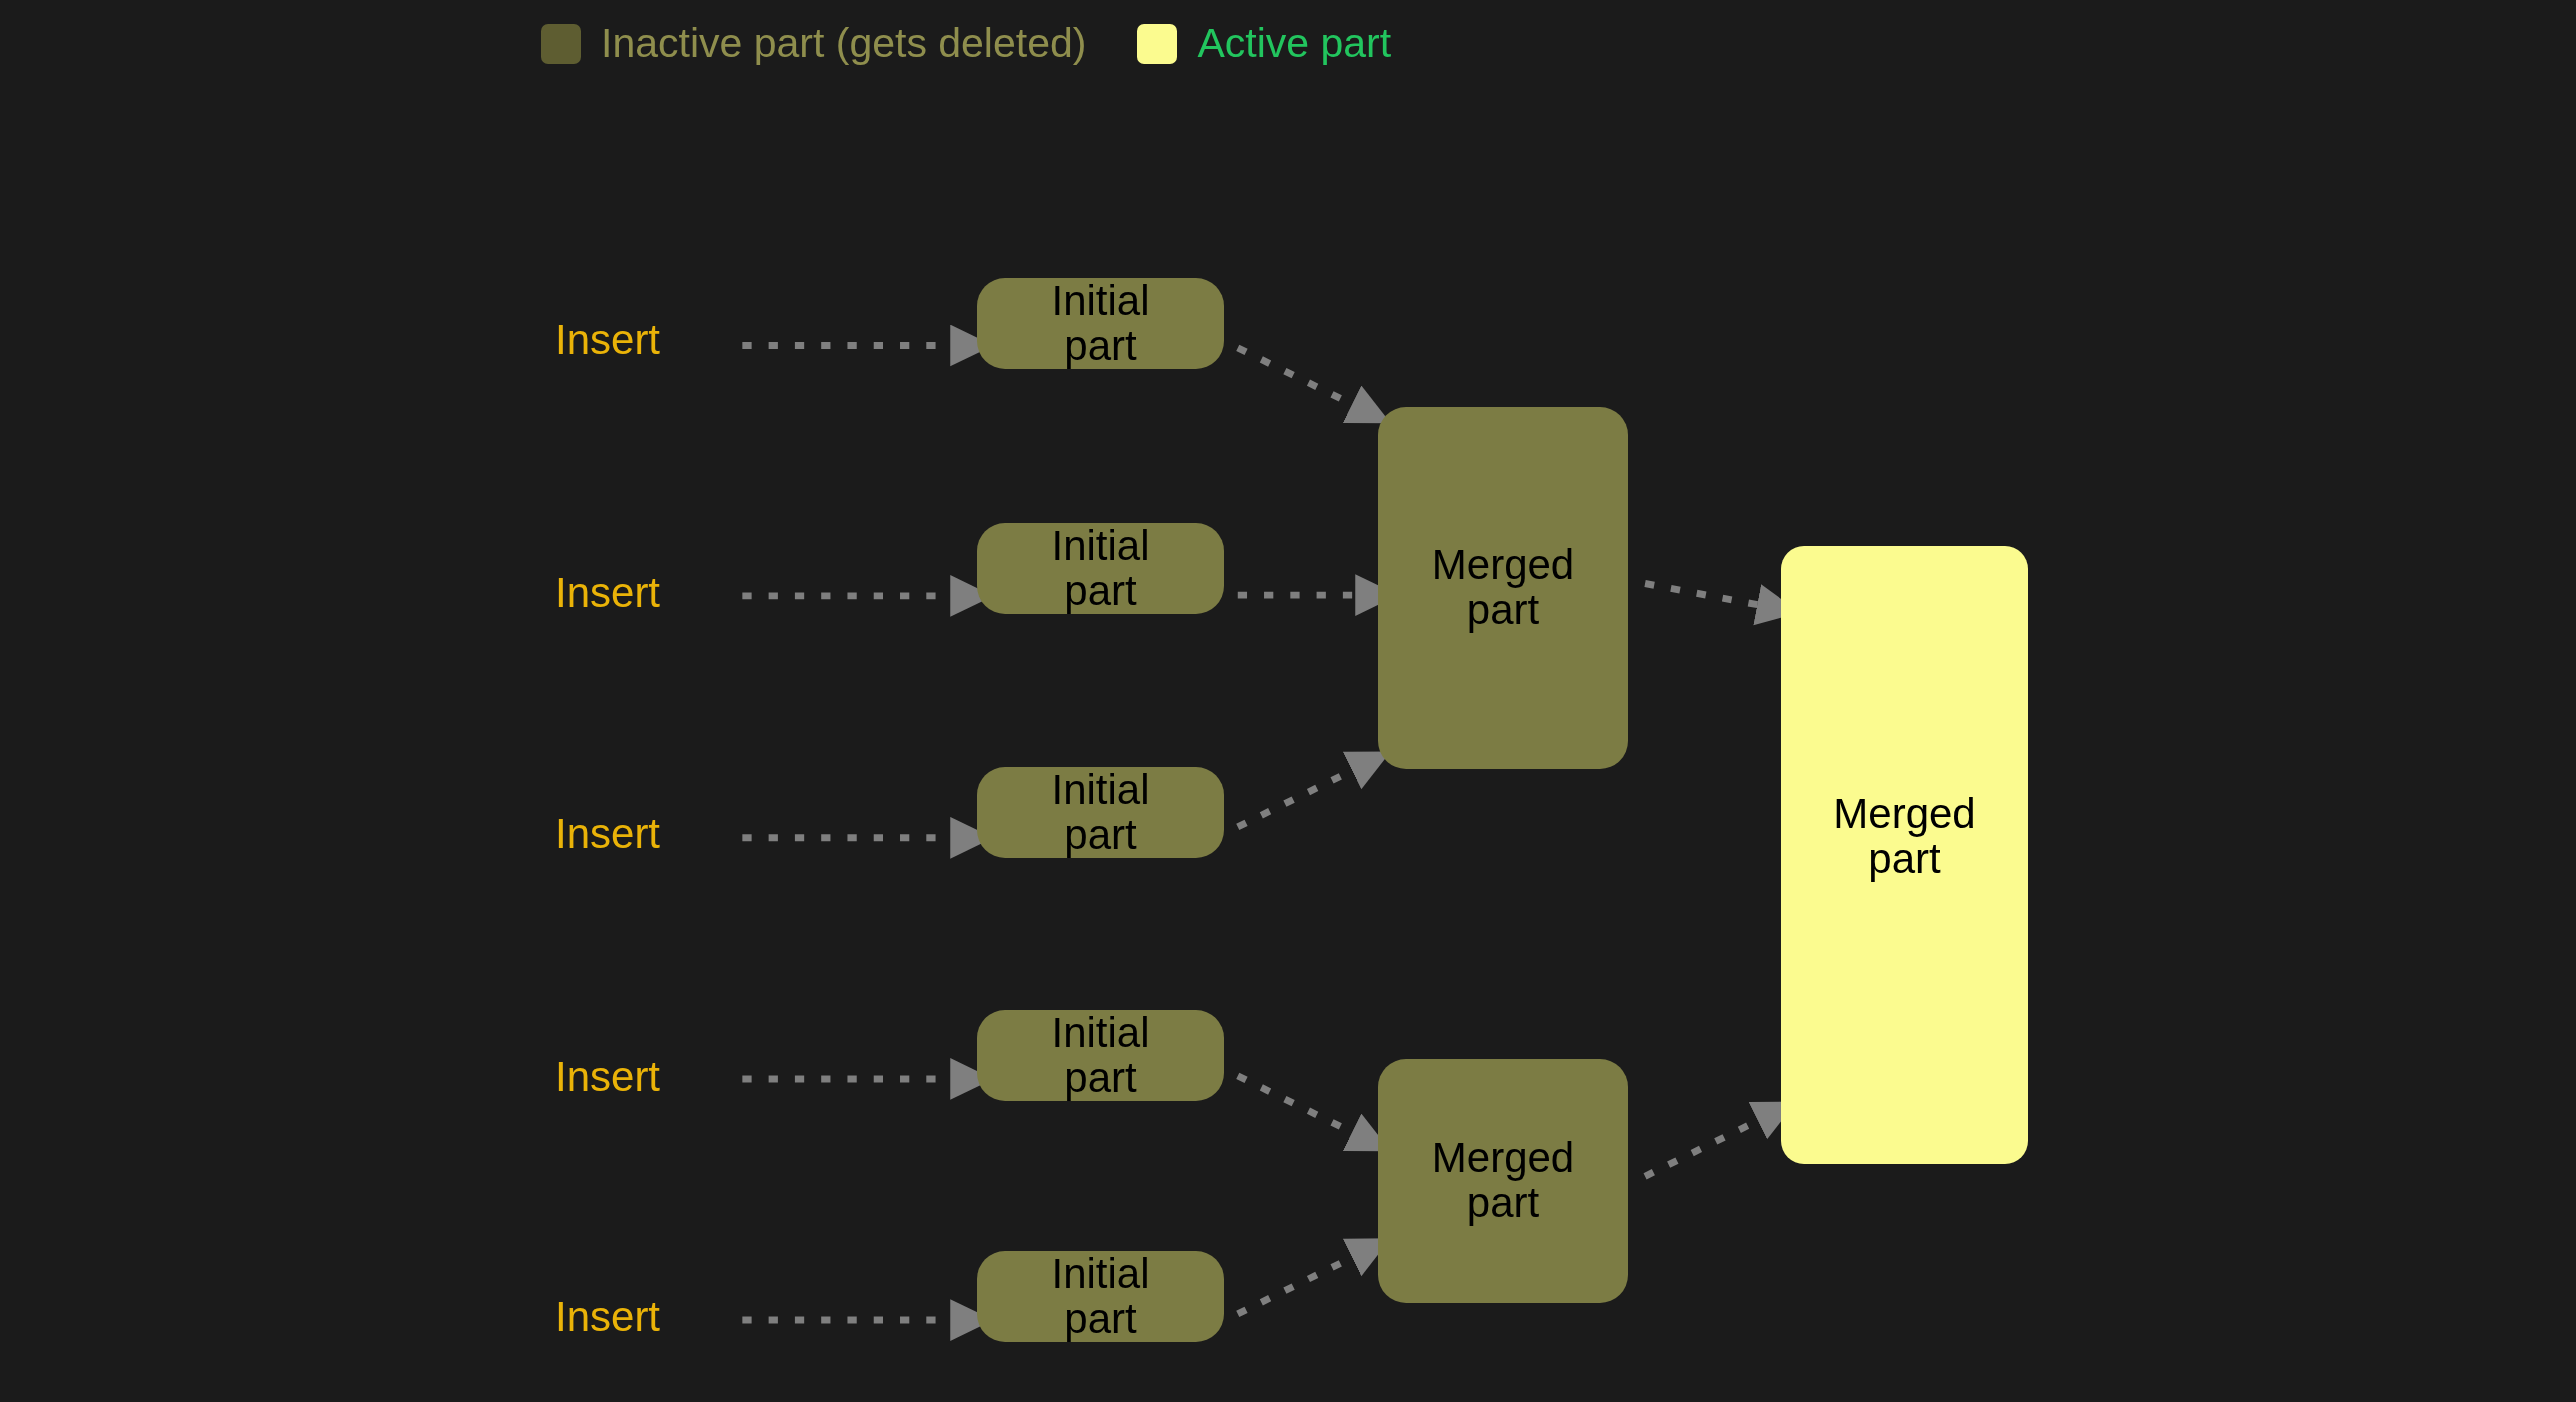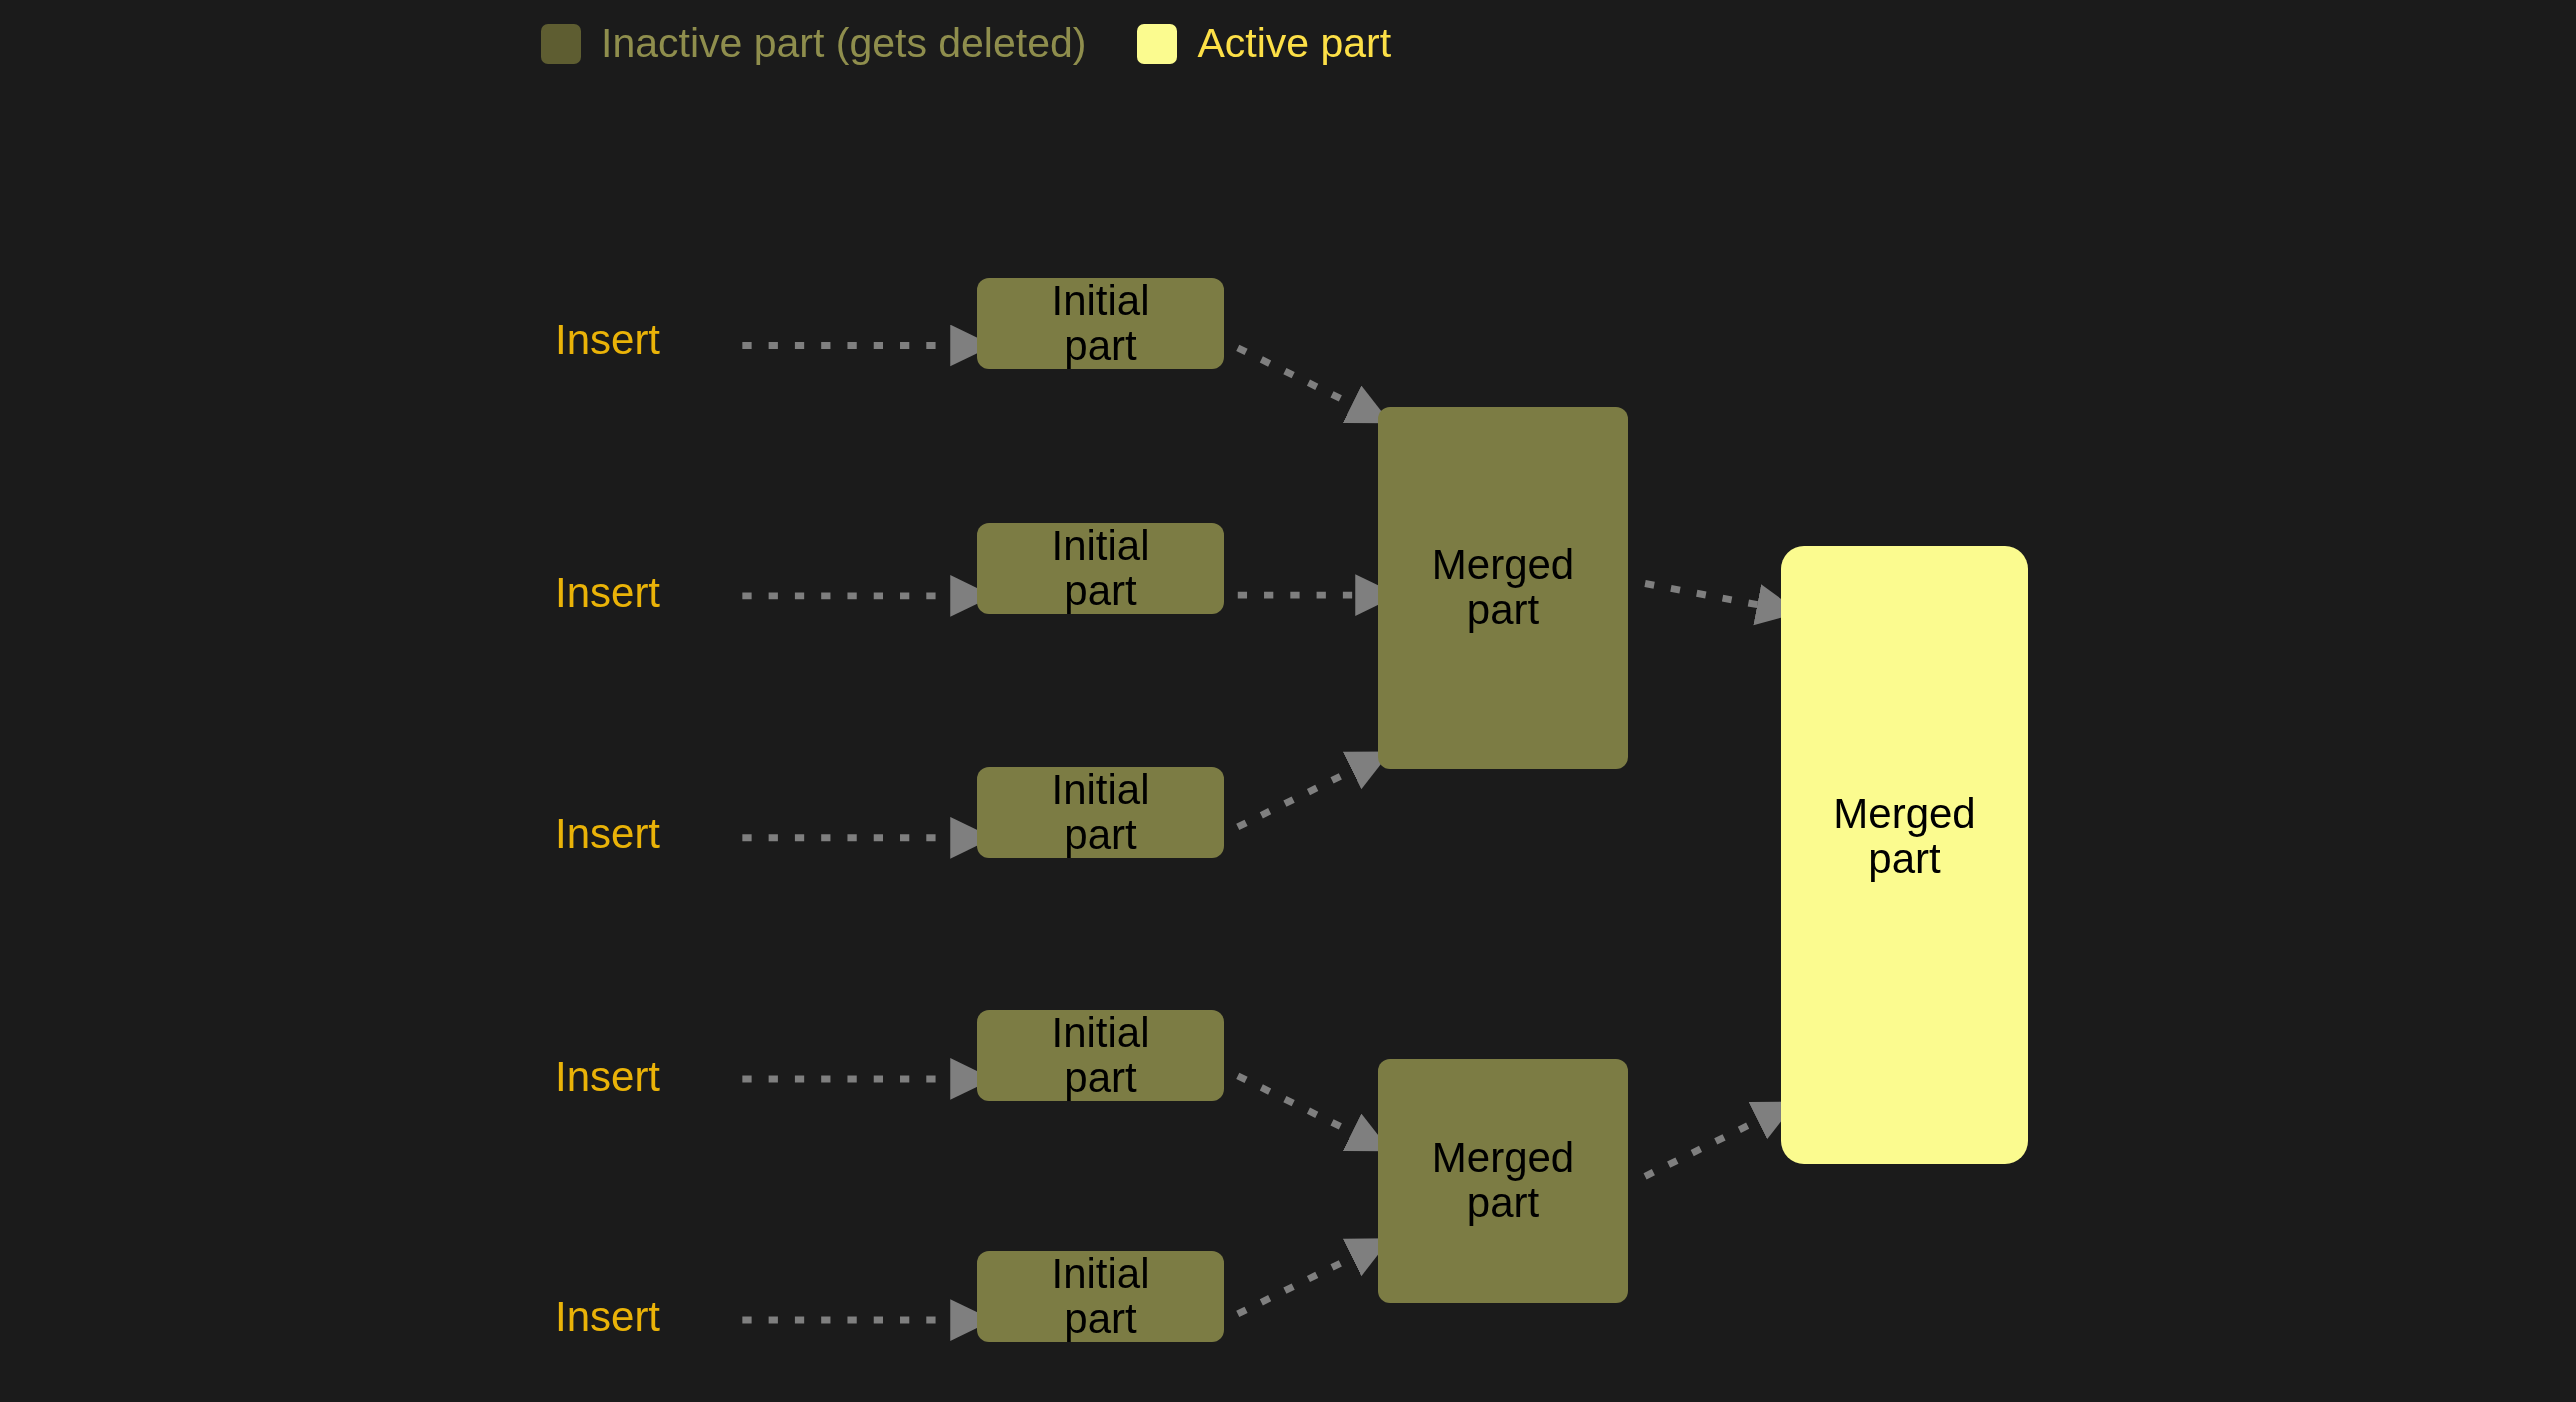--- a/index.html
+++ b/index.html
@@ -37,34 +37,34 @@
     flex: none;
   }
   .legend-swatch.inactive { background: #5e5d31; }
   .legend-swatch.active   { background: #fbfb8f; }
   .legend-label {
     font-size: 41px;
     line-height: 1;
     white-space: nowrap;
   }
   .legend-label.inactive { color: #8f8e4d; }
-  .legend-label.active   { color: #fde047; }
+  .legend-label.active   { color: #22c55e; }
 
   
   .node {
     position: absolute;
     box-sizing: border-box;
     display: flex;
     align-items: center;
     justify-content: center;
     text-align: center;
     color: #000000;
     font-size: 42px;
     line-height: 1.06;
-    border-radius: 12px;
+    border-radius: 28px;
     white-space: pre-line;
   }
   .node.inactive { background: #7c7c44; }
   .node.active   { background: #fbfb8f; }
 
   
   .insert-label {
     position: absolute;
     color: #eab308;
     font-size: 42px;

